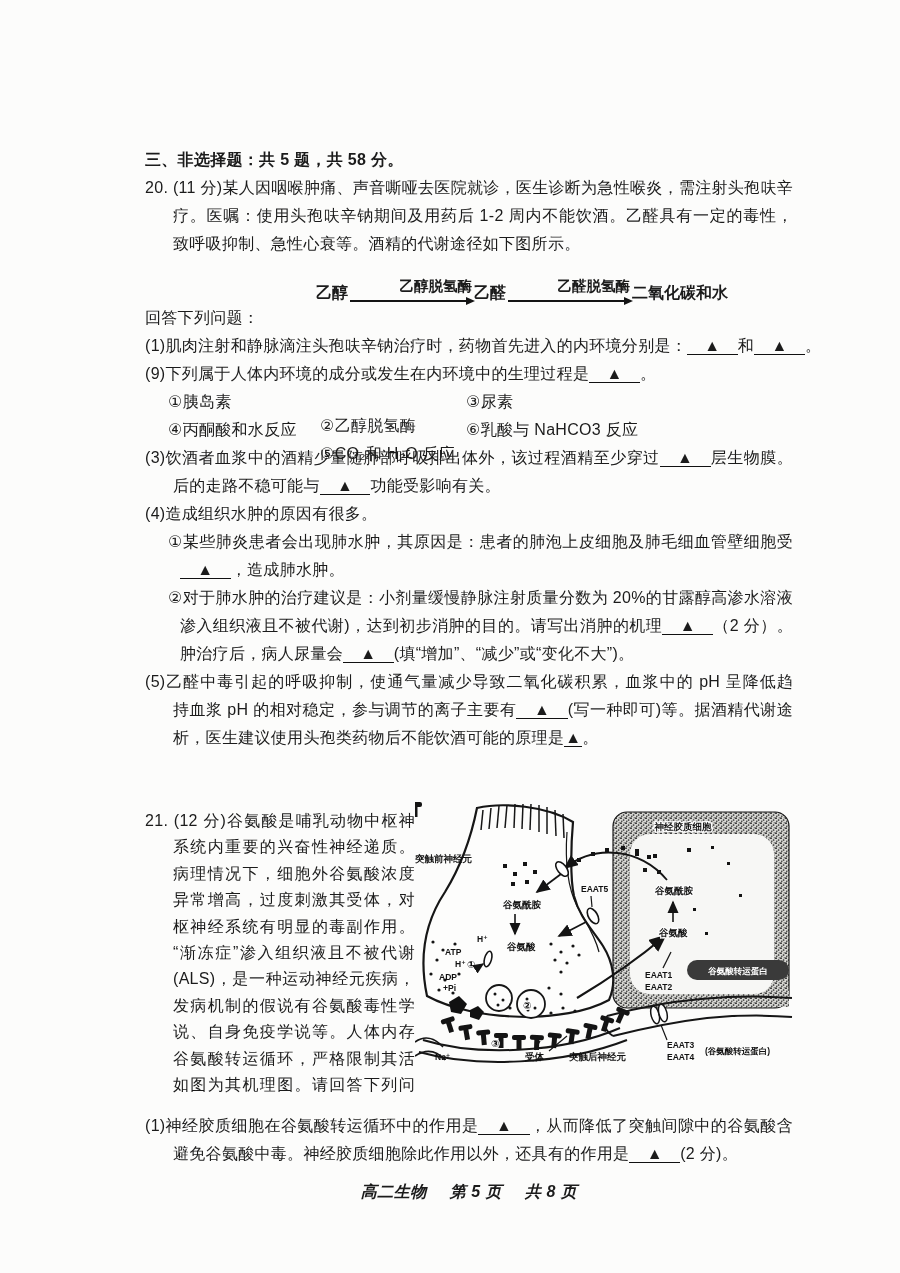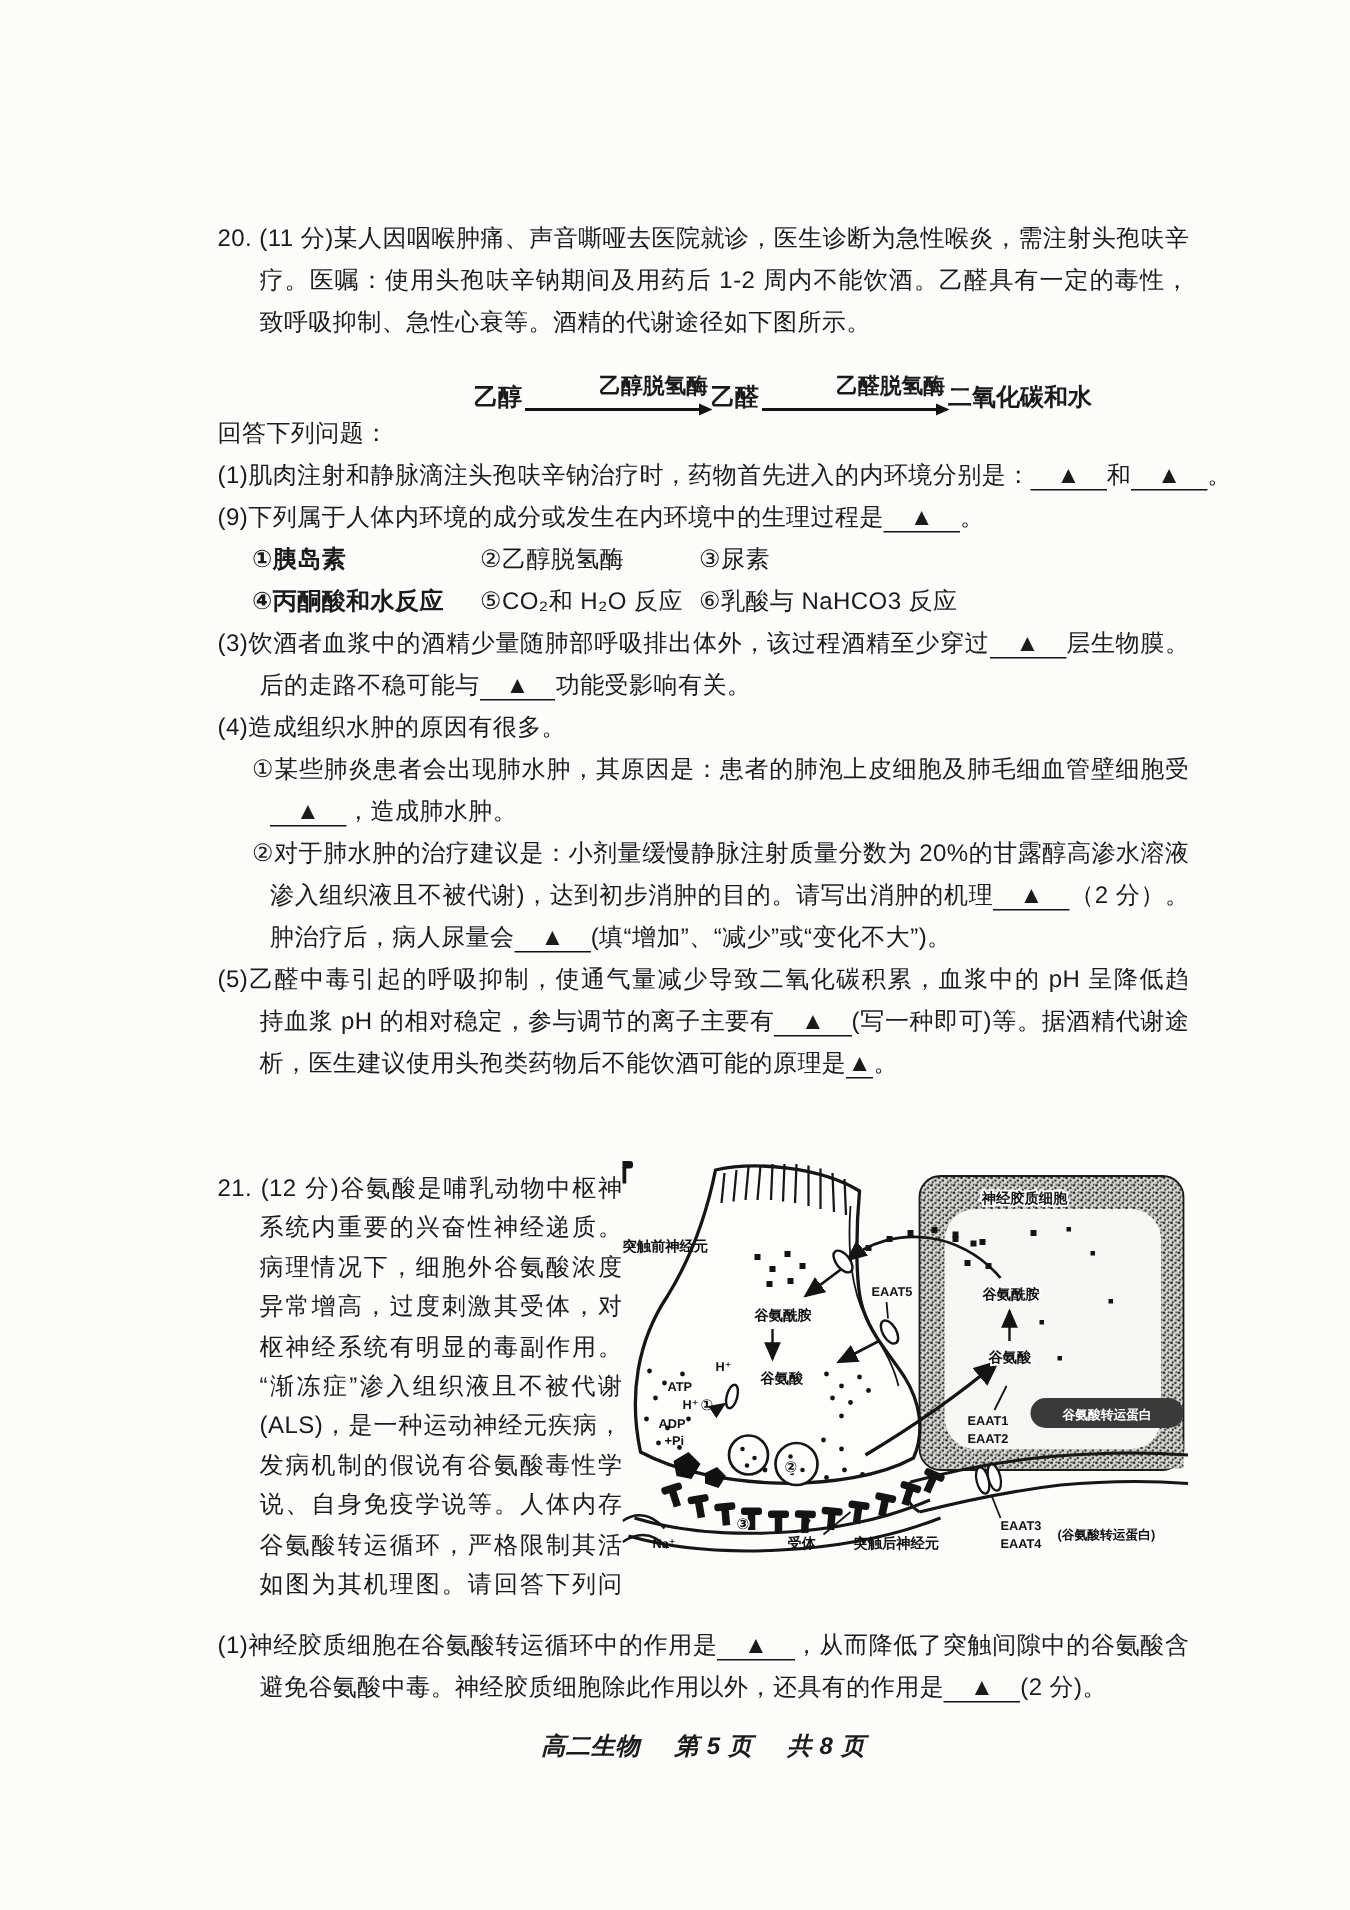--- a/index.html
+++ b/index.html
@@ -16,42 +16,43 @@
   span.blank{border-bottom:1.6px solid #111;padding:0 1px;}
   
   .pathway{display:flex;align-items:flex-end;margin:4px 0 2px 170px;height:40px;}
   .pw-sub{font-size:16px;font-weight:600;padding:0 1px;transform:translateY(2px);margin-top:44px;}
   .pw-step{display:inline-flex;flex-direction:column;align-items:flex-end;margin:0 1px;}
   .pw-enz{font-size:14.5px;font-weight:600;line-height:15px;transform:translateY(2px);}
   .pw-arrow{position:relative;width:122px;height:8px;border-bottom:2px solid #141414;}
   .pw-arrow::after{content:"";position:absolute;right:-3px;bottom:-5px;width:0;height:0;border-left:9px solid #141414;border-top:4px solid transparent;border-bottom:4px solid transparent;}
   
   .opts{display:flex;}
-  .opt1{display:inline-block;width:152px;font-weight:bold;}
-  .opt2{display:inline-block;width:146px;}
+  .opt1{display:inline-block;width:152px;}
+  .opt2{display:inline-block;width:146px;margin-top:24px;}
   
   .q21row{display:flex;margin-top:56px;}
   .q21col{width:270px;flex:0 0 270px;}
   .q21col .ln{font-size:16px;line-height:26.4px;height:26.4px;}
   .jline{white-space:normal;text-align:justify;text-align-last:justify;overflow:hidden;}
   .diag{flex:0 0 378px;margin-top:-6px;}
   .footer{margin-top:14px;text-align:center;font-weight:700;font-size:16px;letter-spacing:0.5px;font-style:italic;}
   .footer span{margin:0 9px;}
   svg text{font-family:"Liberation Sans","DejaVu Sans",sans-serif;}
   .dlab{font-size:9.5px;font-weight:700;fill:#111;}
   .dlab-halo{paint-order:stroke;stroke:#fdfdfd;stroke-width:2.5px;}
   .dsm{font-size:8.5px;font-weight:700;fill:#111;}
   .dnum{font-size:10px;font-weight:700;fill:#111;paint-order:stroke;stroke:#fff;stroke-width:2px;}
 </style>
 </head>
 <body>
 
 <div class="page">
   <div class="content">
 
+    <div class="ln bold">三、非选择题：共 5 题，共 58 分。</div>
 
     <div class="ln fill">20. (11 分)某人因咽喉肿痛、声音嘶哑去医院就诊，医生诊断为急性喉炎，需注射头孢呋辛钠治</div>
     <div class="ln ind1 fill">疗。医嘱：使用头孢呋辛钠期间及用药后 1-2 周内不能饮酒。乙醛具有一定的毒性，重者可</div>
     <div class="ln ind1">致呼吸抑制、急性心衰等。酒精的代谢途径如下图所示。</div>
 
     <div class="pathway">
       <span class="pw-sub">乙醇</span>
       <span class="pw-step">
         <span class="pw-enz">乙醇脱氢酶</span>
         <span class="pw-arrow"></span>

